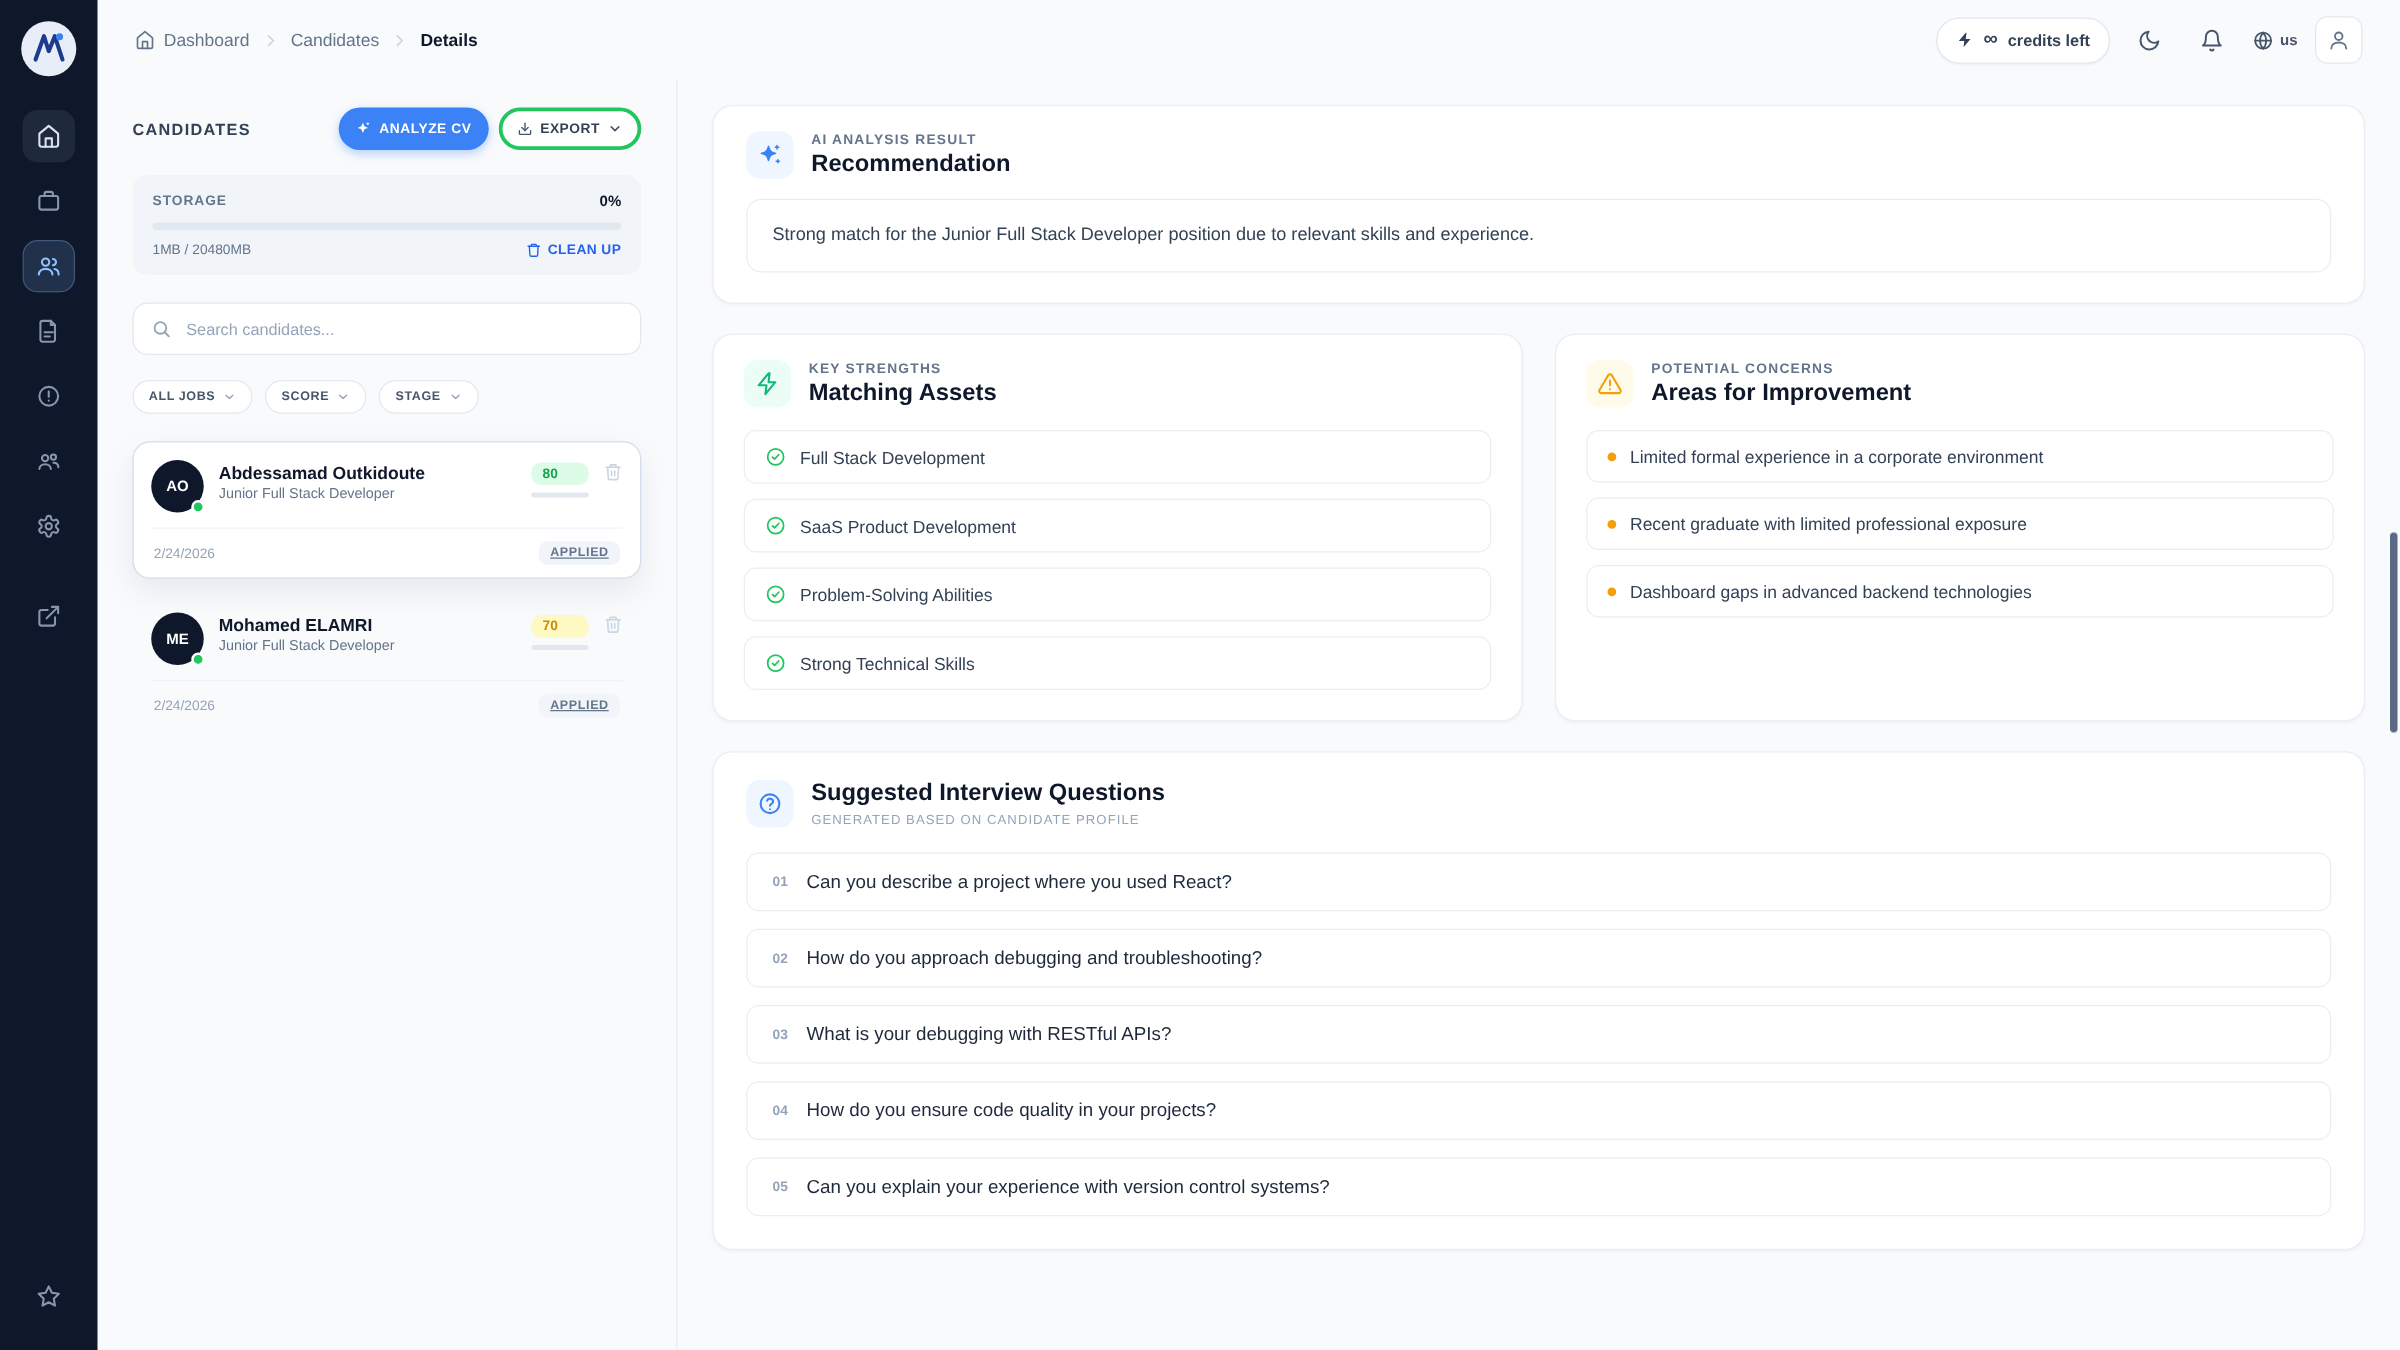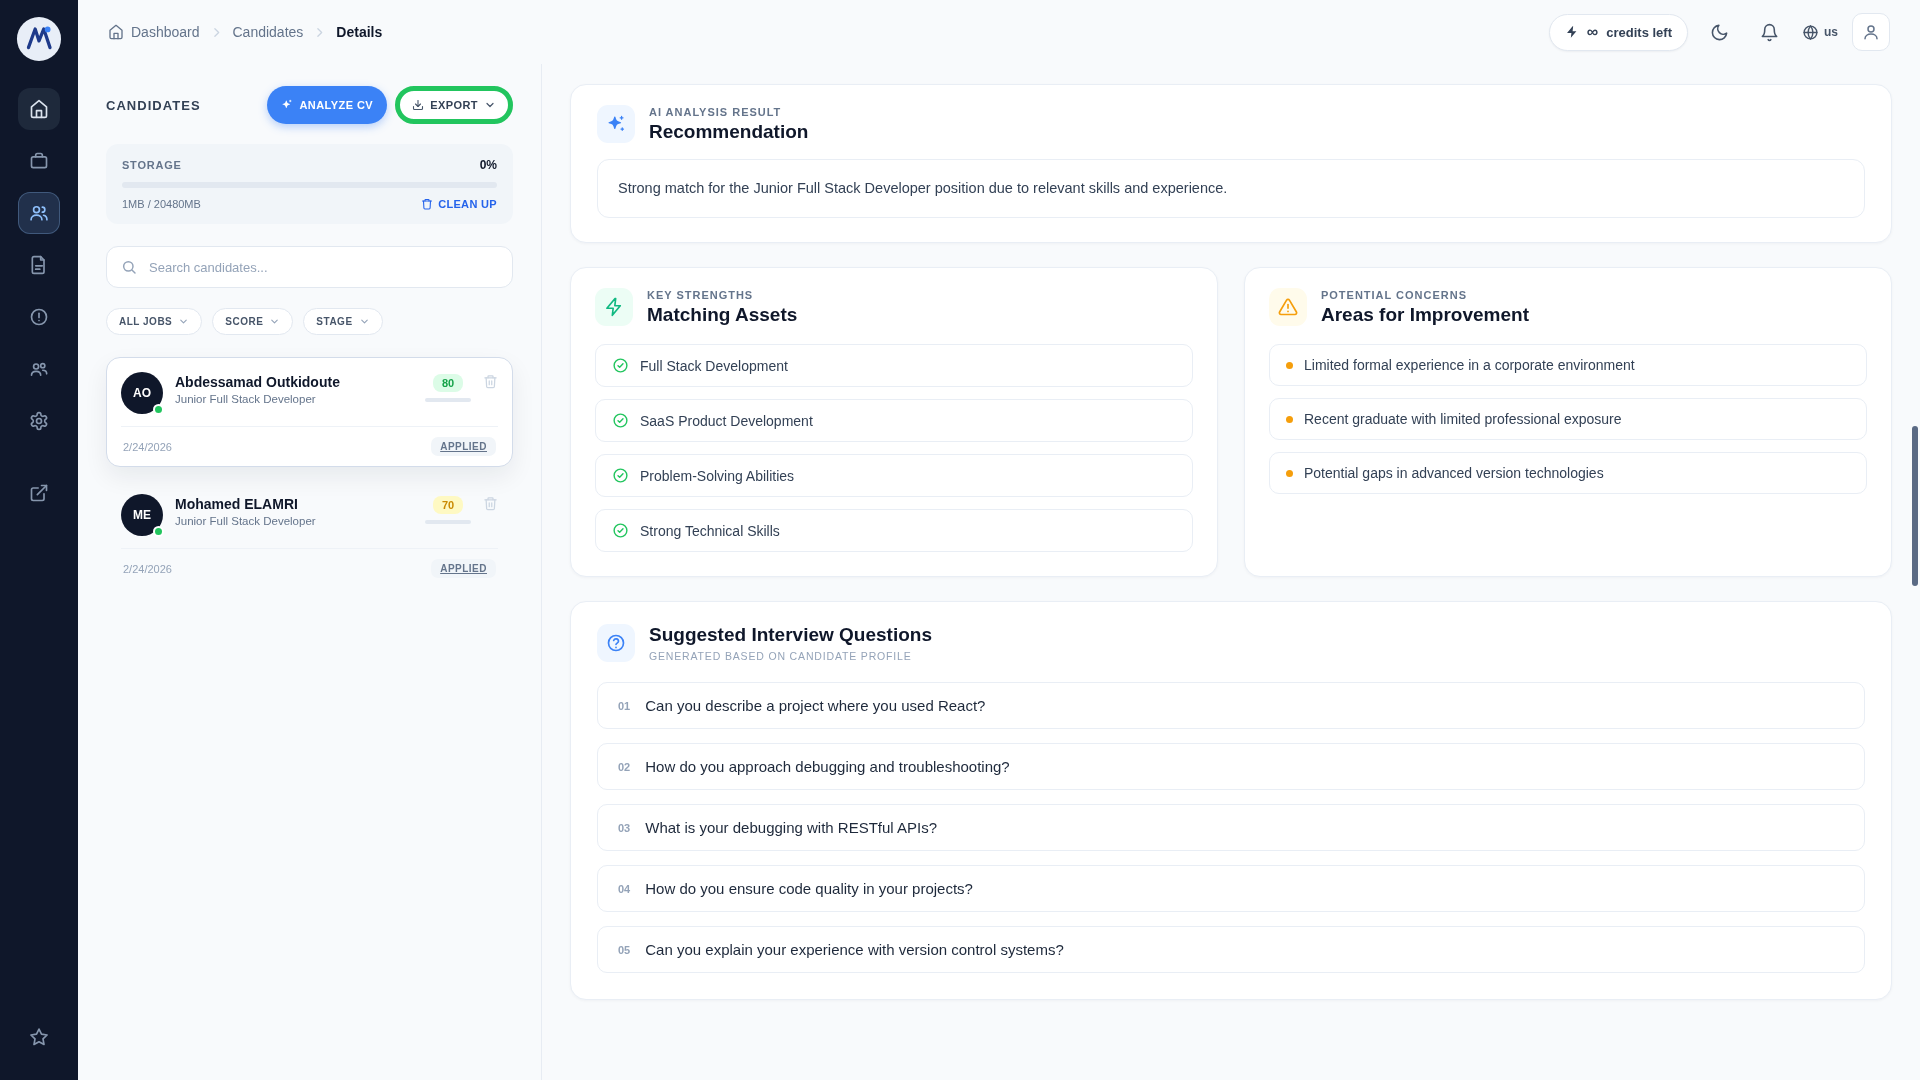--- a/index.html
+++ b/index.html
@@ -74,21 +74,21 @@
   .panel-actions { display:flex; gap:8px; }
   .btn-analyze {
     display:flex; align-items:center; gap:6px; border:none; cursor:pointer;
     background:#3b82f6; color:#fff; border-radius:999px; padding:8px 14px;
     font-size:11px; font-weight:700; letter-spacing:.04em; font-family:inherit;
     box-shadow:0 3px 8px rgba(59,130,246,.35);
   }
   .btn-analyze svg { width:12px; height:12px; }
   .btn-export {
     display:flex; align-items:center; gap:6px; cursor:pointer;
-    background:#fff; color:#334155; border:5px solid #22c55e; border-radius:999px;
+    background:#fff; color:#334155; border:3px solid #22c55e; border-radius:999px;
     padding:8px 12px; font-size:11px; font-weight:700; letter-spacing:.04em; font-family:inherit;
   }
   .btn-export svg { width:12px; height:12px; color:#475569; }
 
   .storage-card { margin-top:20px; background:#f1f5f9; border-radius:12px; padding:14px 16px; }
   .storage-row1 { display:flex; justify-content:space-between; align-items:center;gap:40px; }
   .storage-label { font-size:11px; font-weight:700; letter-spacing:.07em; color:#64748b; }
   .storage-pct { font-size:12px; font-weight:700; color:#0f172a; }
   .storage-track { margin-top:10px; height:6px; border-radius:3px; background:#e2e8f0; overflow:hidden; }
   .storage-fill { height:100%; width:0; background:#3b82f6; border-radius:3px; }
@@ -122,21 +122,21 @@
     background:#0f172a; color:#fff; display:grid; place-items:center;
     font-size:12px; font-weight:700;
   }
   .avatar .dot {
     position:absolute; right:-1px; bottom:-1px; width:11px; height:11px;
     border-radius:50%; background:#22c55e; border:2px solid #fff; box-sizing:border-box;
   }
   .cand-info { flex:1; min-width:0; padding-top:2px; }
   .cand-name { font-size:14px; font-weight:700; color:#0f172a; white-space:nowrap; }
   .cand-role { margin-top:3px; font-size:11.5px; color:#64748b; }
-  .cand-score { display:flex; flex-direction:column; align-items:center; gap:6px; padding-top:2px; }
+  .cand-score { display:flex; flex-direction:column; gap:6px; padding-top:2px; }
   .score-pill { font-size:11px; font-weight:700; padding:3px 9px; border-radius:8px; }
   [data-tone="green"] .score-pill { background:#dcfce7; color:#16a34a; }
   [data-tone="yellow"] .score-pill { background:#fef9c3; color:#ca8a04; }
   .score-track { width:46px; height:4px; border-radius:2px; background:#e2e8f0; overflow:hidden; }
   .score-fill { height:100%; border-radius:2px; width:0; }
   [data-tone="green"] .score-fill { background:#22c55e; }
   [data-tone="yellow"] .score-fill { background:#eab308; }
   .cand-del { color:#cbd5e1; cursor:pointer; padding-top:2px; }
   .cand-del svg { width:15px; height:15px; }
   .cand-bottom {
@@ -601,21 +601,21 @@
             <div class="check-item">
               <span class="bullet"></span>
               <span>Limited formal experience in a corporate environment</span>
             </div>
             <div class="check-item">
               <span class="bullet"></span>
               <span>Recent graduate with limited professional exposure</span>
             </div>
             <div class="check-item">
               <span class="bullet"></span>
-              <span>Potential gaps in advanced version technologies</span>
+              <span>Dashboard gaps in advanced backend technologies</span>
             </div>
           </div>
         </section>
       </div>
 
       <section class="card card-q">
         <div class="card-head">
           <div class="tile blue">
             <svg viewBox="0 0 24 24" fill="none" stroke="currentColor" stroke-width="2" stroke-linecap="round" stroke-linejoin="round">
                 <circle cx="12" cy="12" r="9"></circle>

